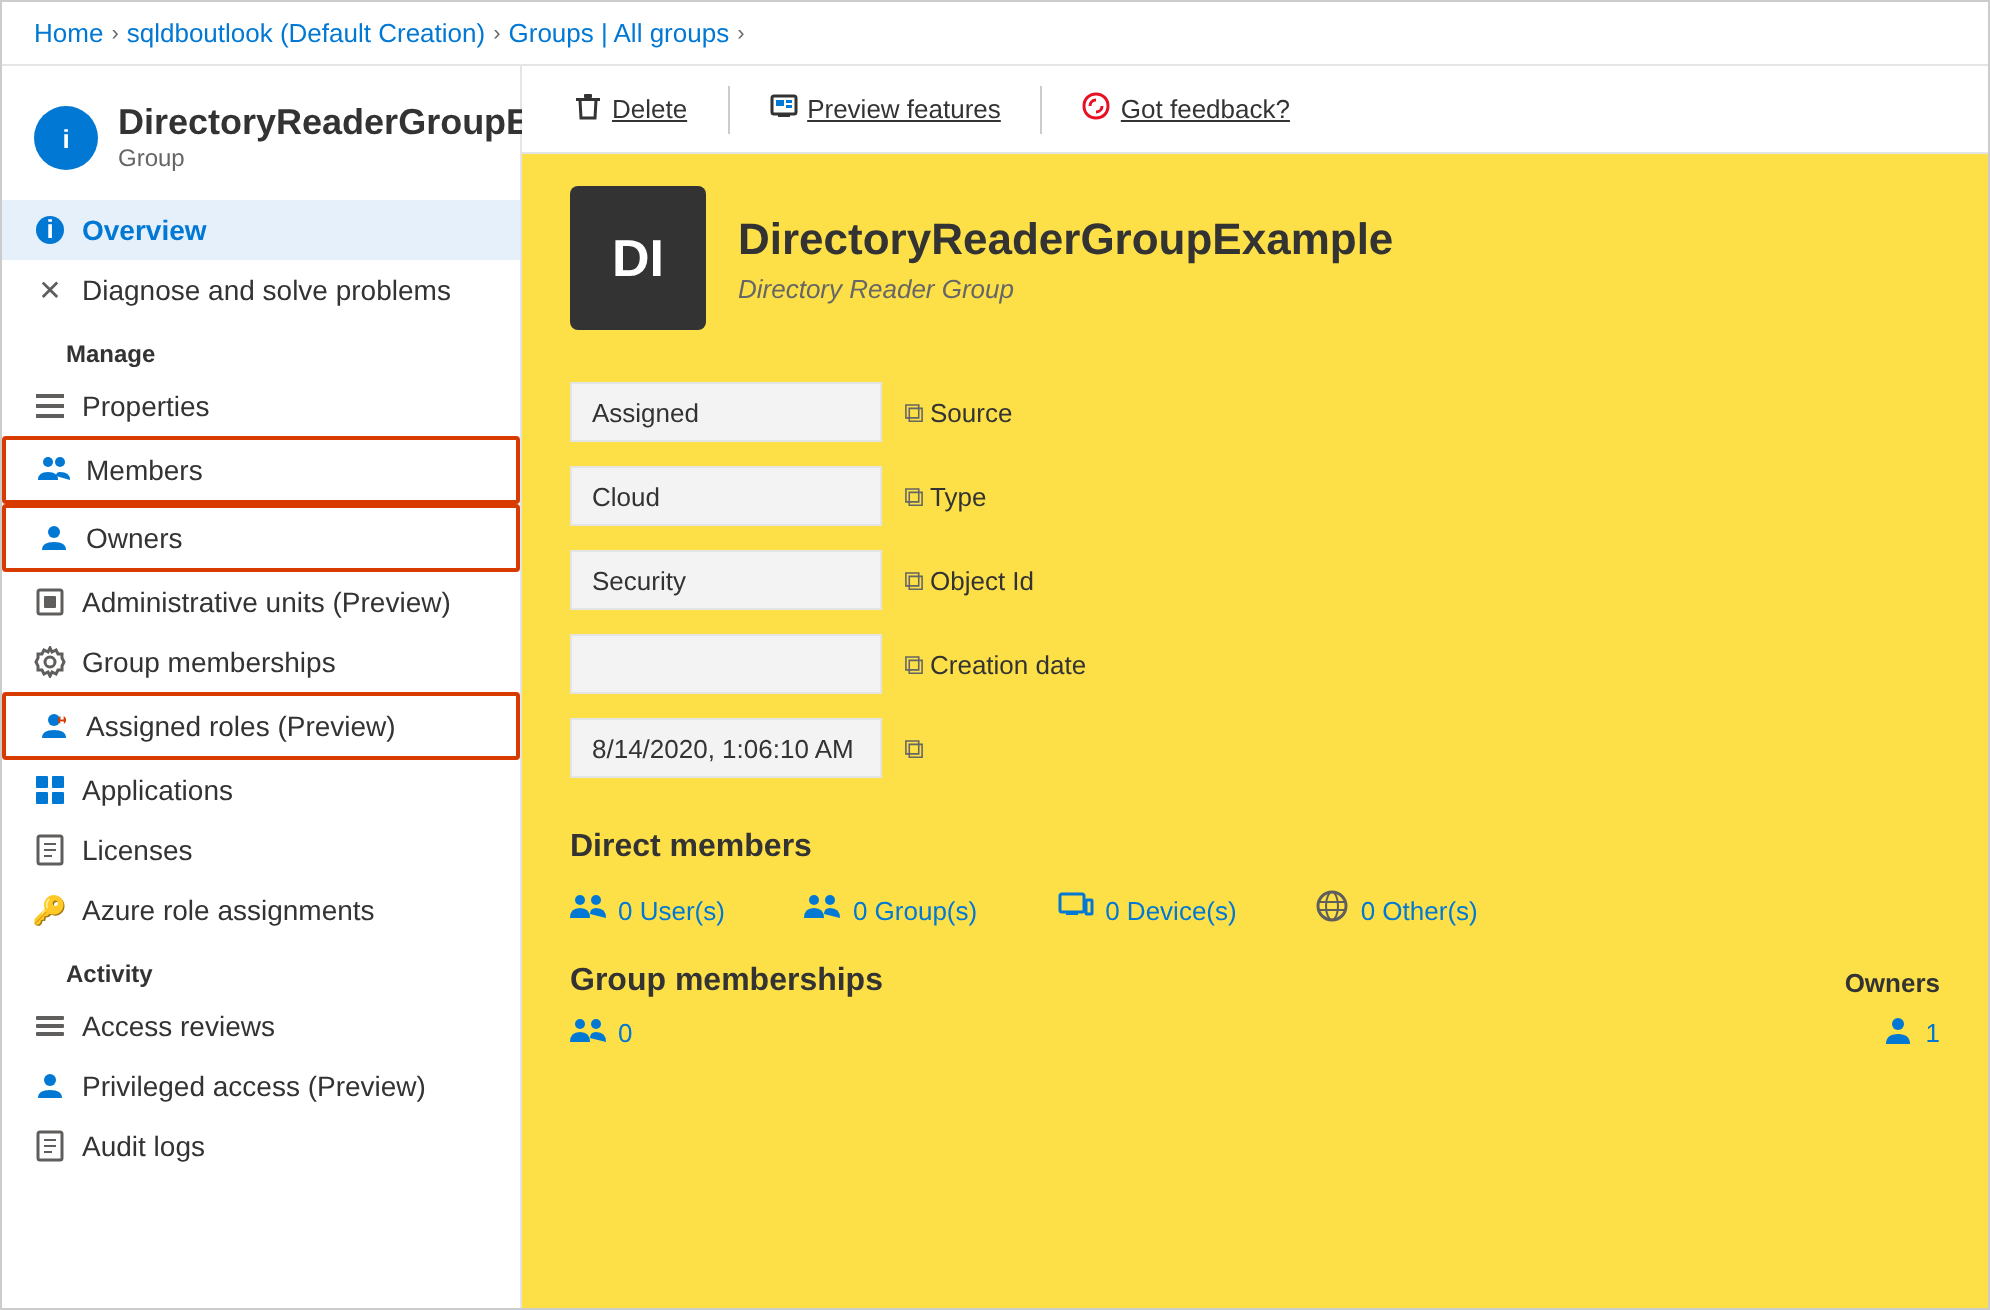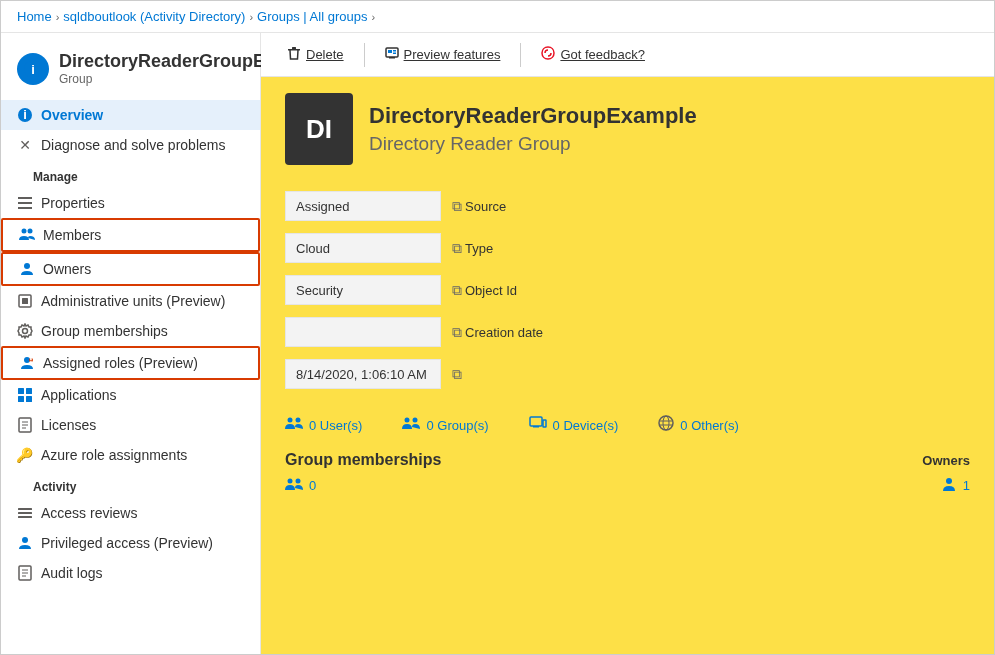--- a/index.html
+++ b/index.html
@@ -36,21 +36,21 @@
     .toolbar-separator { width: 1px; height: 24px; background: #ccc; margin: 0 6px; }
     .toolbar-btn .btn-icon { font-size: 14px; }
     
     
     .content-body { padding: 16px 24px; overflow-y: auto; flex: 1; }
     
     
     .group-header { display: flex; align-items: center; gap: 16px; margin-bottom: 20px; }
     .group-avatar { width: 68px; height: 72px; background: #333; border-radius: 4px; display: flex; align-items: center; justify-content: center; color: #fff; font-size: 26px; font-weight: 600; flex-shrink: 0; }
     .group-title { font-size: 22px; font-weight: 700; color: #333; }
-    .group-subtitle { font-size: 19px; color: #666; margin-top: 4px; }
+    .group-subtitle { font-size: 13px; color: #666; margin-top: 4px; font-style: italic; }
     
     
     .properties-grid { display: grid; grid-template-columns: 180px 1fr; gap: 0; margin-bottom: 20px; }
     .prop-label { padding: 10px 0; font-size: 13px; color: #333; display: flex; align-items: center; }
     .prop-value-container { display: flex; align-items: center; gap: 8px; padding: 6px 0; }
     .prop-value { flex: 1; background: #f3f3f3; border: 1px solid #e5e5e5; padding: 5px 10px; font-size: 13px; color: #333; min-height: 30px; display: flex; align-items: center; }
     .prop-copy { background: none; border: none; cursor: pointer; color: #666; font-size: 14px; padding: 3px; }
     
     
     .section-title { font-size: 16px; font-weight: 600; color: #333; margin-bottom: 12px; }
@@ -77,21 +77,21 @@
     .outlined-box { border: 2px solid #d83b01; border-radius: 2px; }
   </style>
 </head>
 <body>
 
 <div class="app-container">
 
   <div class="breadcrumb">
     <span>Home</span>
     <span class="separator">›</span>
-    <span>sqldboutlook (Activity Directory)</span>
+    <span>sqldboutlook (Default Creation)</span>
     <span class="separator">›</span>
     <span>Groups | All groups</span>
     <span class="separator">›</span>
   </div>
 
   <div class="main-layout">
 
     <div class="sidebar">
       <div class="sidebar-header">
         <div class="sidebar-header-icon icon-info">
@@ -331,20 +331,21 @@
             <button class="prop-copy" title="Copy">⧉</button>
           </div>
 
           <div class="prop-label">Creation date</div>
           <div class="prop-value-container">
             <div class="prop-value">8/14/2020, 1:06:10 AM</div>
             <button class="prop-copy" title="Copy">⧉</button>
           </div>
         </div>
 
+        <div class="section-title">Direct members</div>
         <div class="members-row">
           <div class="member-item">
             <span class="member-icon">
               <svg width="18" height="14" viewBox="0 0 18 14">
                   <circle cx="5" cy="4" r="2.5" fill="#0078d4"></circle>
                   <circle cx="13" cy="4" r="2.5" fill="#0078d4"></circle>
                   <path d="M0 13 Q0 8 5 8 Q10 8 10 13" fill="#0078d4"></path>
                   <path d="M10 11 Q10 8 13 8 Q18 8 18 13" fill="#0078d4"></path>
                 </svg>
             </span>

